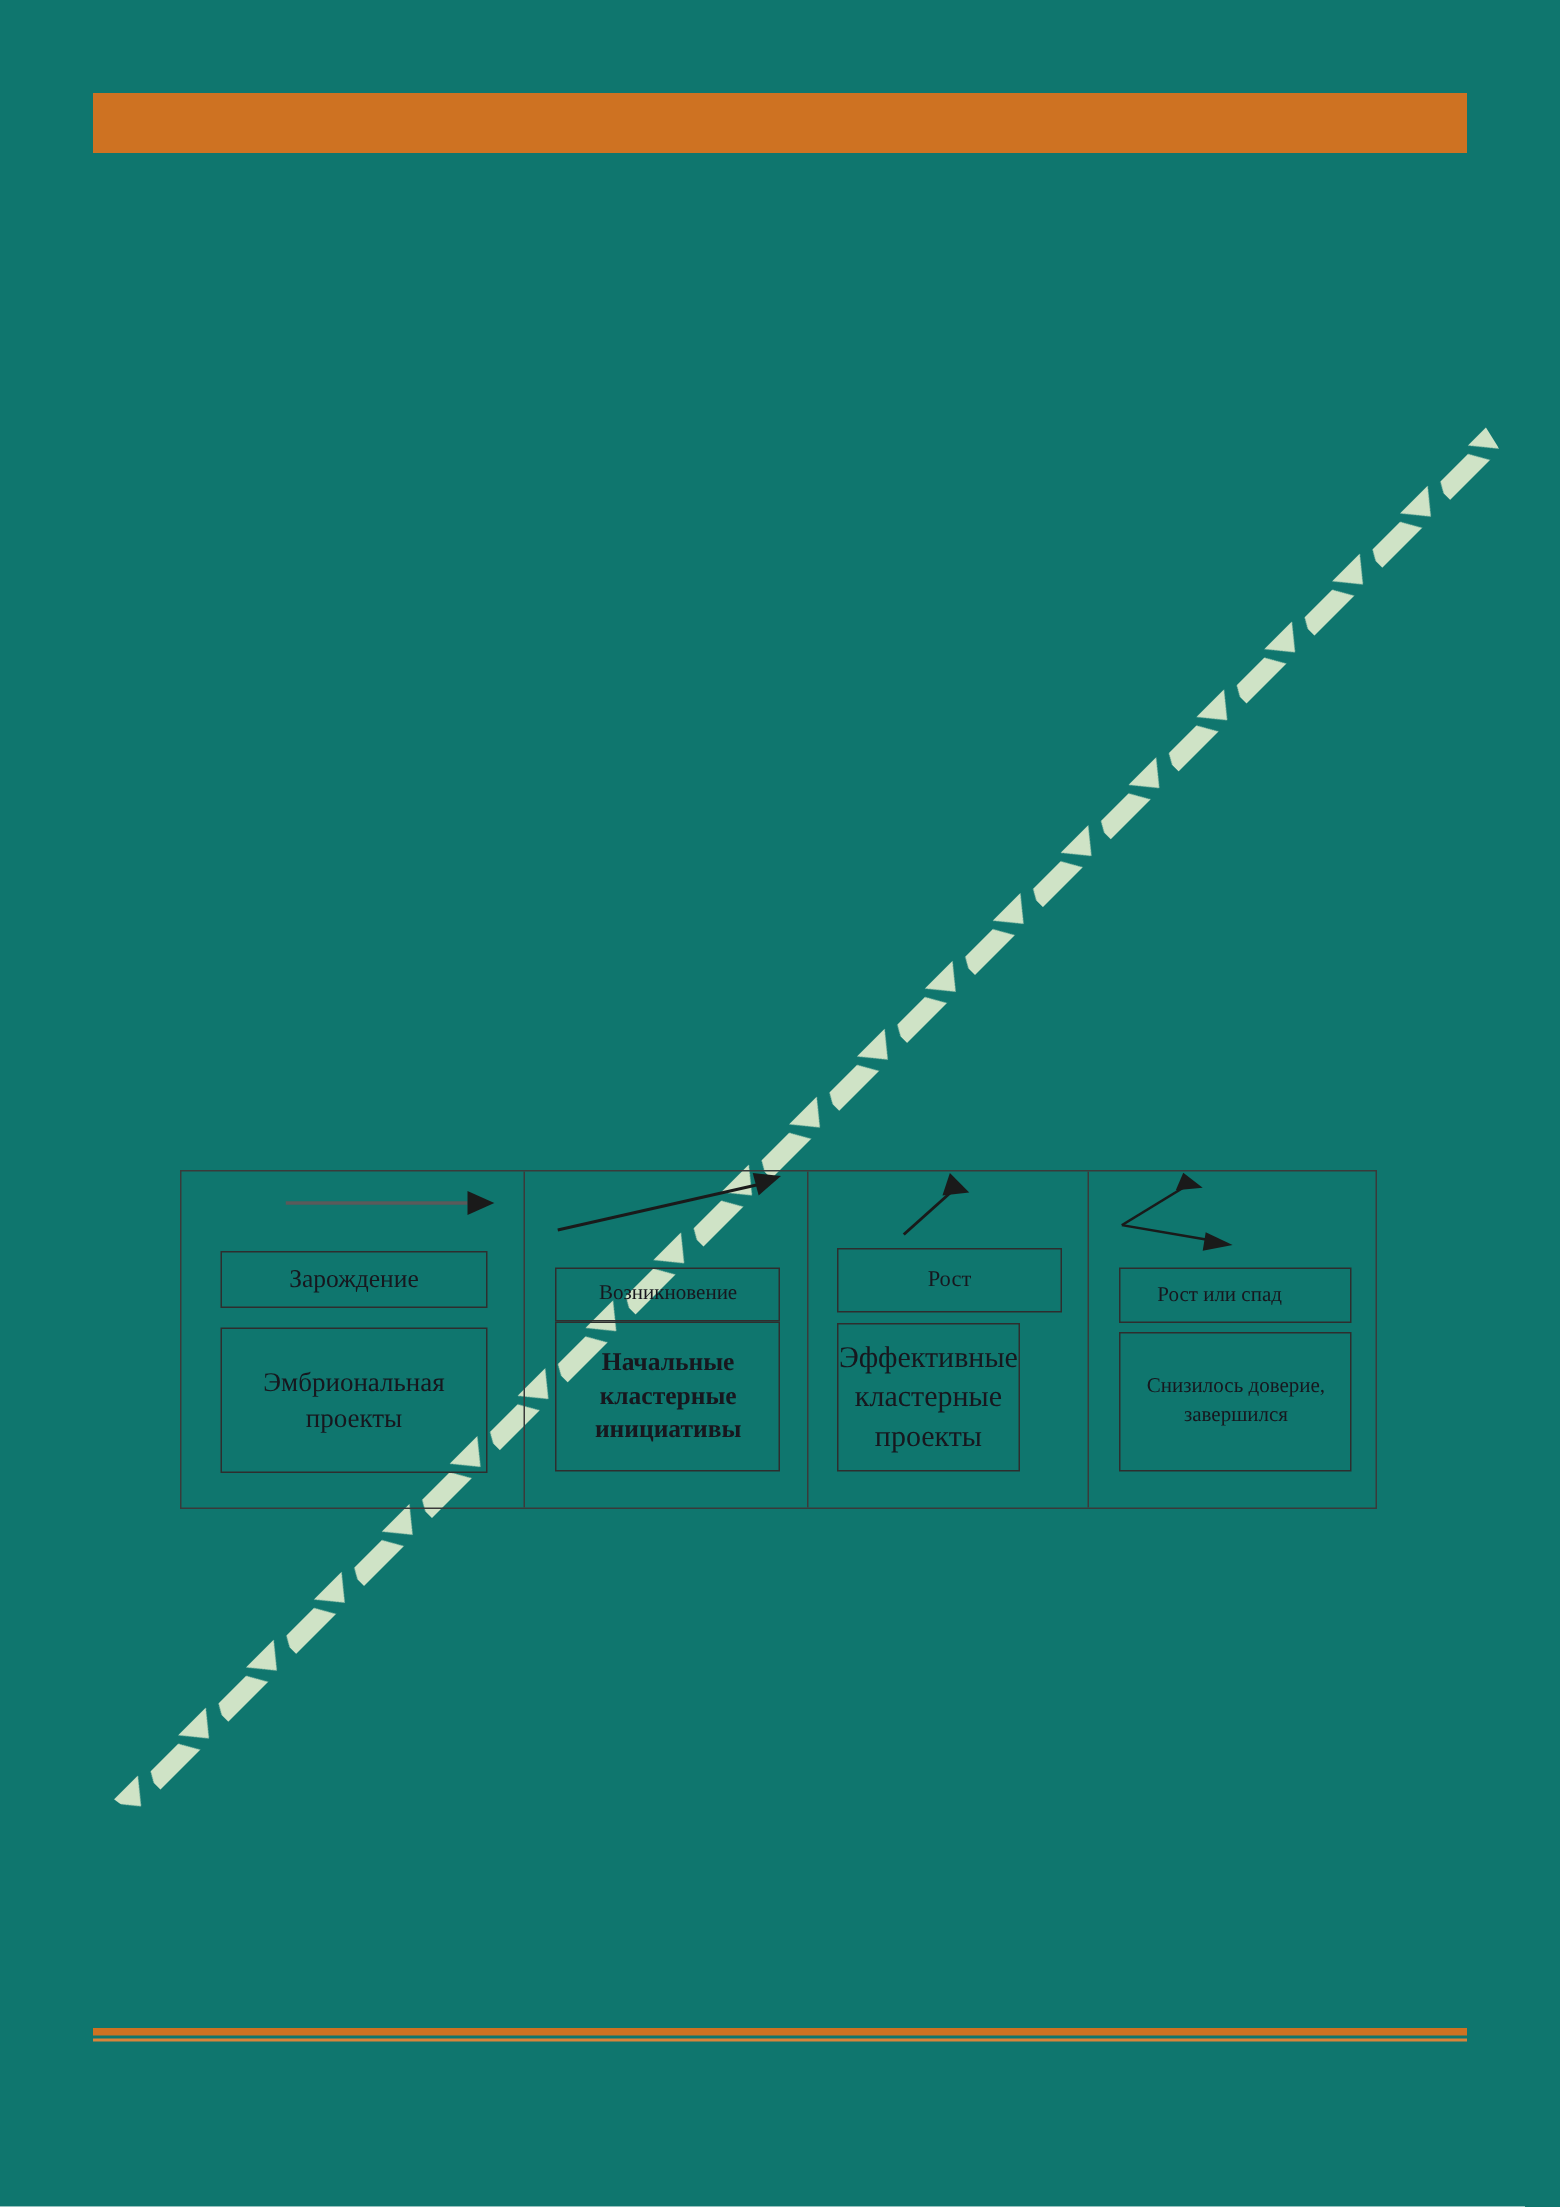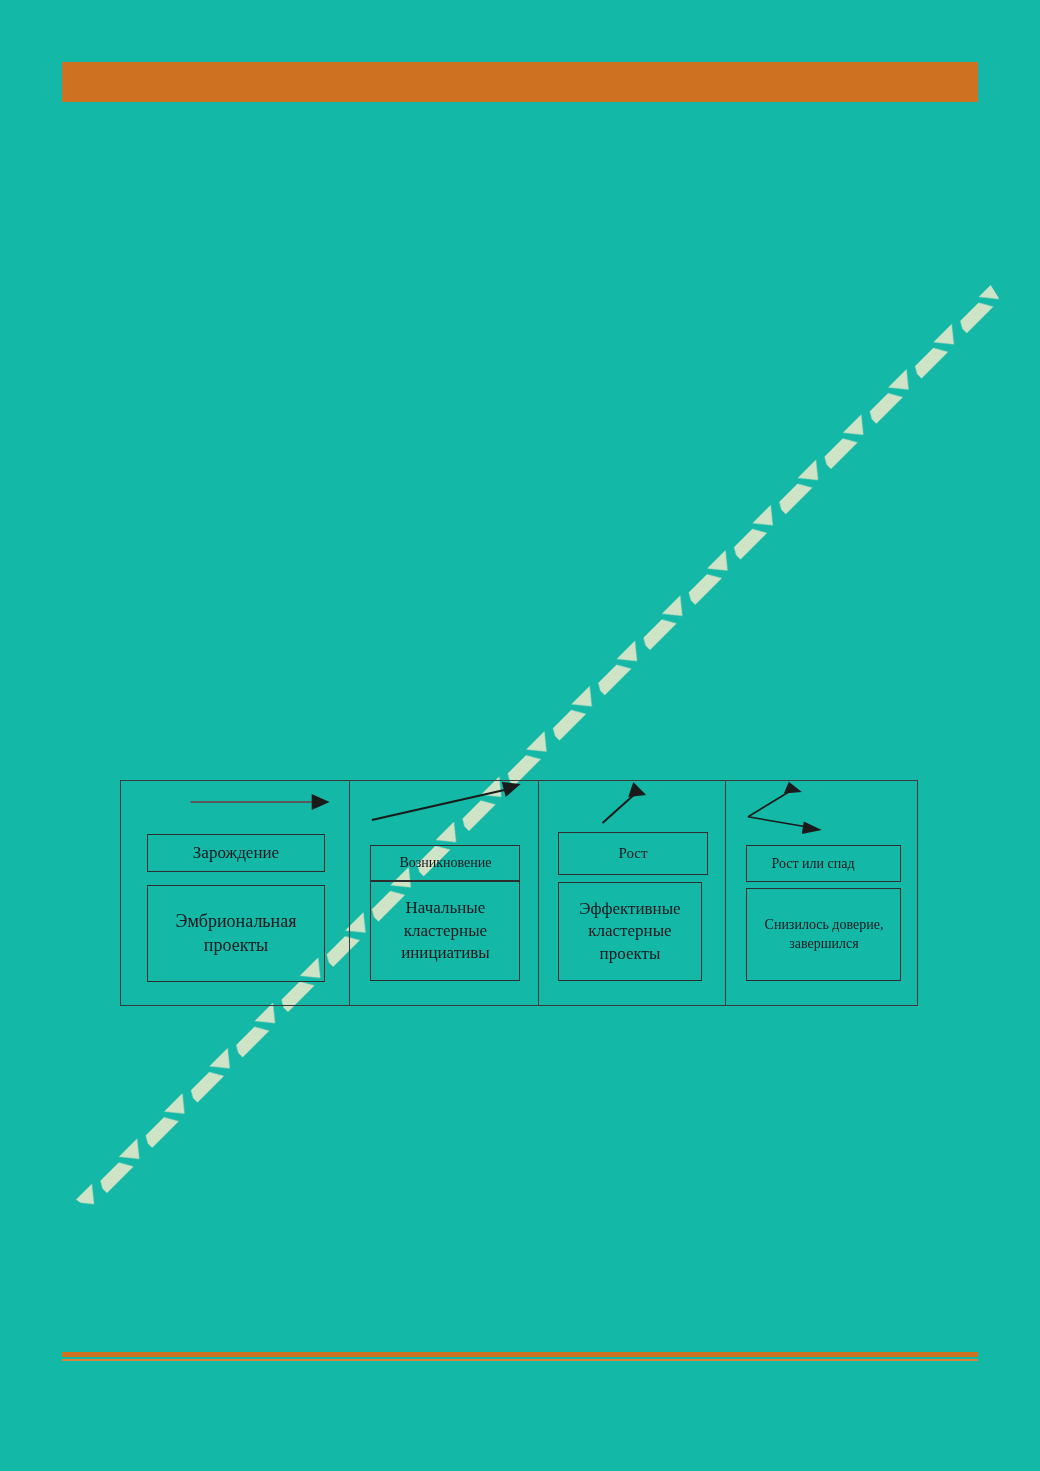--- a/index.html
+++ b/index.html
@@ -12,21 +12,21 @@
     height: 1471px;
     position: relative;
     overflow: hidden;
     font-family: "Liberation Serif", serif;
   }
 
   
   #page {
     position: absolute;
     inset: 0;
-    background: #14b8a6;
+    background: #0f766e;
   }
 
   
   #header-bar {
     position: absolute;
     left: 62px;
     top: 62px;
     width: 916px;
     height: 40px;
     background: #ce7222;
@@ -117,24 +117,24 @@
     text-align: center;
     color: #17171e;
     line-height: 1.32;
   }
 
   
   .c0 .head-box { left: 26px;  top: 53px;  width: 178px; height: 38px; font-size: 17px; }
   .c0 .body-box { left: 26px;  top: 104px; width: 178px; height: 97px; font-size: 18px; }
   
   .c1 .head-box { left: 20px;  top: 52px;  width: 150px; height: 36px; font-size: 14px; margin-top: 12px; }
-  .c1 .body-box { left: 20px;  top: 100px; width: 150px; height: 100px; font-size: 17px; }
+  .c1 .body-box { left: 20px;  top: 100px; width: 150px; height: 100px; font-size: 17px; font-weight: bold; }
   
   .c2 .head-box { left: 19px;  top: 51px;  width: 150px; height: 43px; font-size: 15px; }
-  .c2 .body-box { left: 19px;  top: 101px; width: 144px; height: 99px; font-size: 17px; }
+  .c2 .body-box { left: 19px;  top: 101px; width: 122px; height: 99px; font-size: 20px; }
   
   .c3 .head-box { left: 20px;  top: 64px;  width: 155px; height: 37px; font-size: 14px; justify-content:flex-start; padding-left:24px; }
   .c3 .body-box { left: 20px;  top: 107px; width: 155px; height: 93px; font-size: 14px; }
 </style>
 </head>
 <body>
 
 <div id="page">
 
   <div id="header-bar"></div>

